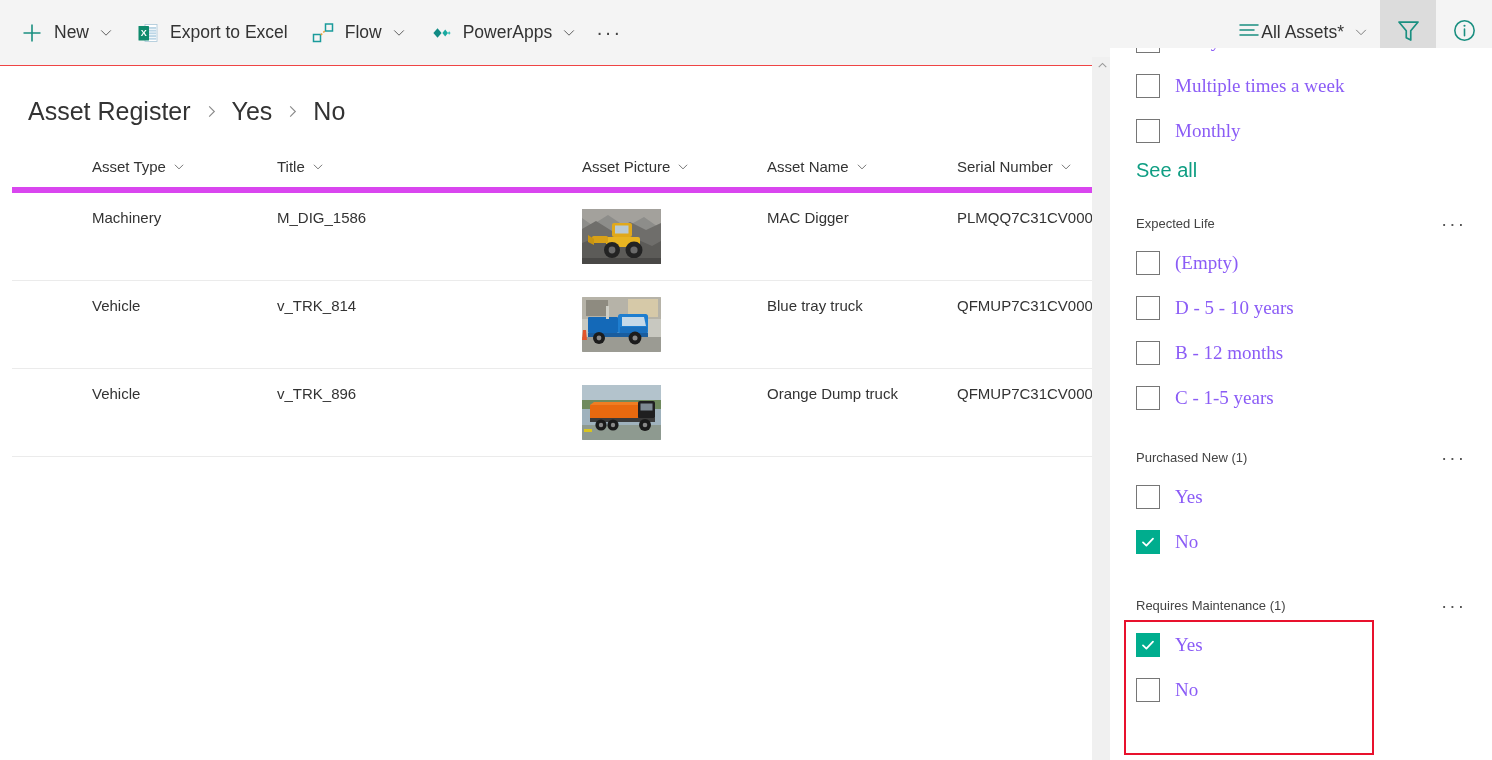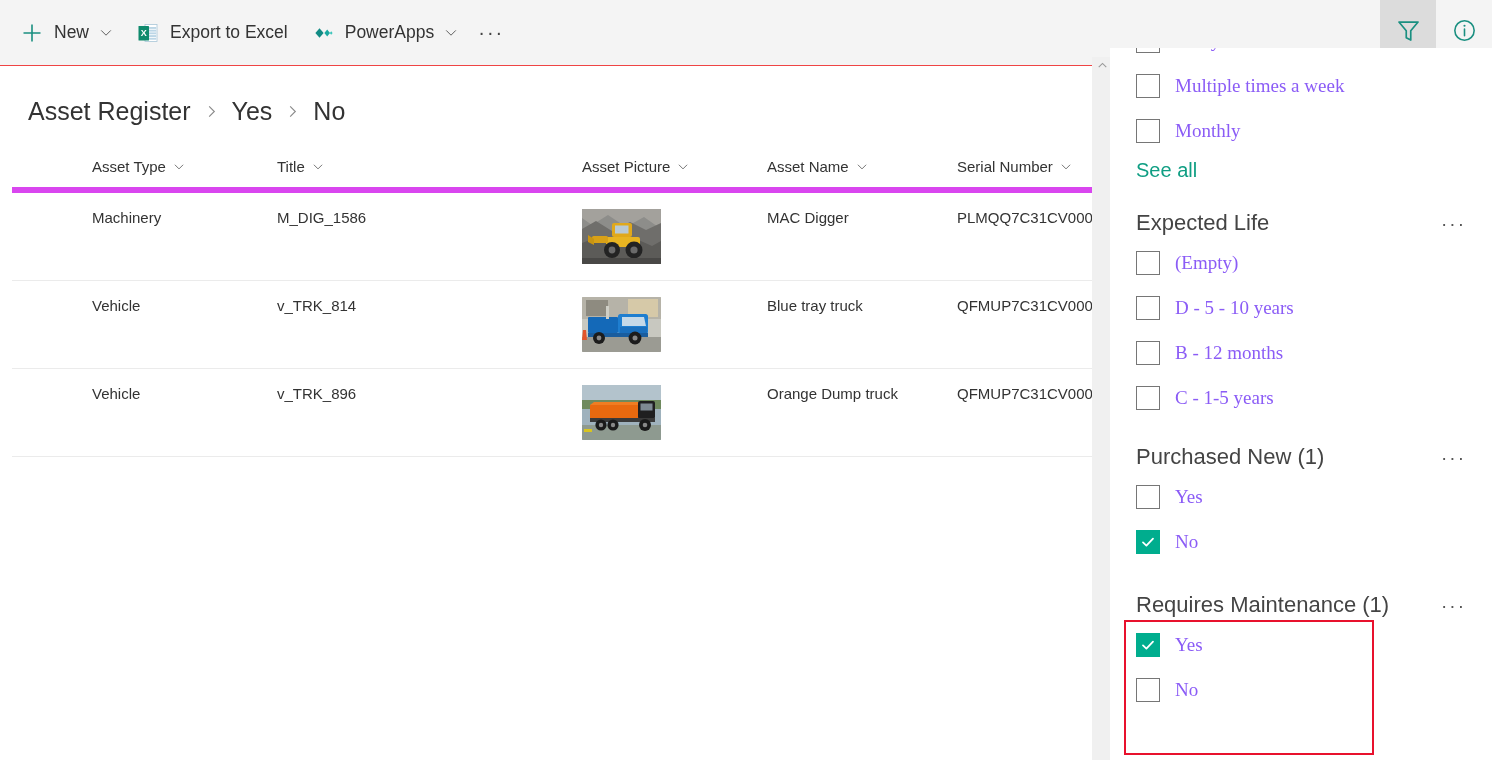--- a/index.html
+++ b/index.html
@@ -221,21 +221,21 @@
   }
   .f-group { margin-bottom: 0; }
   .f-head {
     display: flex;
     align-items: center;
     justify-content: space-between;
     padding-right: 22px;
     height: 34px;
   }
   .f-title {
-    font-size: 22px;
+    font-size: 13px;
     color: #444444;
     white-space: nowrap;
   }
   .f-more {
     font-size: 19px;
     color: #555;
     letter-spacing: 2px;
     cursor: pointer;
     line-height: 1;
     user-select: none;
@@ -325,20 +325,35 @@
             <rect x="11.6" y="11.4" width="8.6" height="1.9" fill="#bcd6e6"></rect>
             <rect x="11.6" y="14.1" width="8.6" height="1.9" fill="#bcd6e6"></rect>
             <rect x="11.6" y="16.8" width="8.6" height="1.9" fill="#bcd6e6"></rect>
             <rect x="2.5" y="5" width="10.5" height="14.5" rx="0.6" fill="#0f8a6d"></rect>
             <text x="7.7" y="15.2" font-family="'Liberation Sans',sans-serif" font-size="9" font-weight="bold" fill="#ffffff" text-anchor="middle">X</text>
           </svg>
         </span>
         <span class="label">Export to Excel</span>
       </div>
 
+      <div class="cmd-btn">
+        <span class="glyph">
+          <svg viewBox="0 0 24 24" width="24" height="24" aria-hidden="true">
+            <rect x="2.5" y="13.5" width="7" height="7" fill="none" stroke="#1a9b9b" stroke-width="1.5"></rect>
+            <rect x="14.5" y="3" width="7" height="7" fill="none" stroke="#1a9b9b" stroke-width="1.5"></rect>
+            <path d="M9.8 14 L14.2 9.6" stroke="#e8a33d" stroke-width="1.6" stroke-dasharray="2 1.6" fill="none"></path>
+          </svg>
+        </span>
+        <span class="label">Flow</span>
+        <span class="chev">
+          <svg viewBox="0 0 16 16" width="14" height="14" aria-hidden="true">
+            <path d="M2.5 5 L8 10.5 L13.5 5" stroke="#5a5a5a" stroke-width="1.1" fill="none"></path>
+          </svg>
+        </span>
+      </div>
 
       <div class="cmd-btn">
         <span class="glyph">
           <svg viewBox="0 0 24 24" width="24" height="24" aria-hidden="true">
             <path d="M8.5 7.2 L12.6 12 L8.5 16.8 L4.4 12 Z" fill="#118b84"></path>
             <path d="M16.2 8.6 L19 12 L16.2 15.4 L13.4 12 Z" fill="#19a9a0"></path>
             <path d="M20.2 10.2 L21.6 12 L20.2 13.8 L18.8 12 Z" fill="#3cc5bb"></path>
           </svg>
         </span>
         <span class="label">PowerApps</span>
@@ -347,20 +362,33 @@
             <path d="M2.5 5 L8 10.5 L13.5 5" stroke="#5a5a5a" stroke-width="1.1" fill="none"></path>
           </svg>
         </span>
       </div>
 
       <div class="cmd-ellipsis">···</div>
     </div>
 
     <div class="cmd-right">
 
+      <div class="view-btn">
+        <span class="glyph">
+          <svg viewBox="0 0 24 24" width="24" height="24" aria-hidden="true">
+            <path d="M3 7 H21 M3 12 H17 M3 17 H21" stroke="#1a8f80" stroke-width="1.5" fill="none" stroke-linecap="round"></path>
+          </svg>
+        </span>
+        <span class="label">All Assets*</span>
+        <span class="chev">
+          <svg viewBox="0 0 16 16" width="15" height="15" aria-hidden="true">
+            <path d="M2.5 5 L8 10.5 L13.5 5" stroke="#7a7a7a" stroke-width="1.1" fill="none"></path>
+          </svg>
+        </span>
+      </div>
 
       <div class="icon-btn active">
         <span>
           <svg viewBox="0 0 24 24" width="27" height="27" aria-hidden="true">
             <path d="M3.5 4.5 H20.5 L14 12.2 V20.5 L10 18.5 V12.2 Z" fill="none" stroke="#1a8f80" stroke-width="1.5" stroke-linejoin="round"></path>
           </svg>
         </span>
       </div>
 
       <div class="icon-btn">

